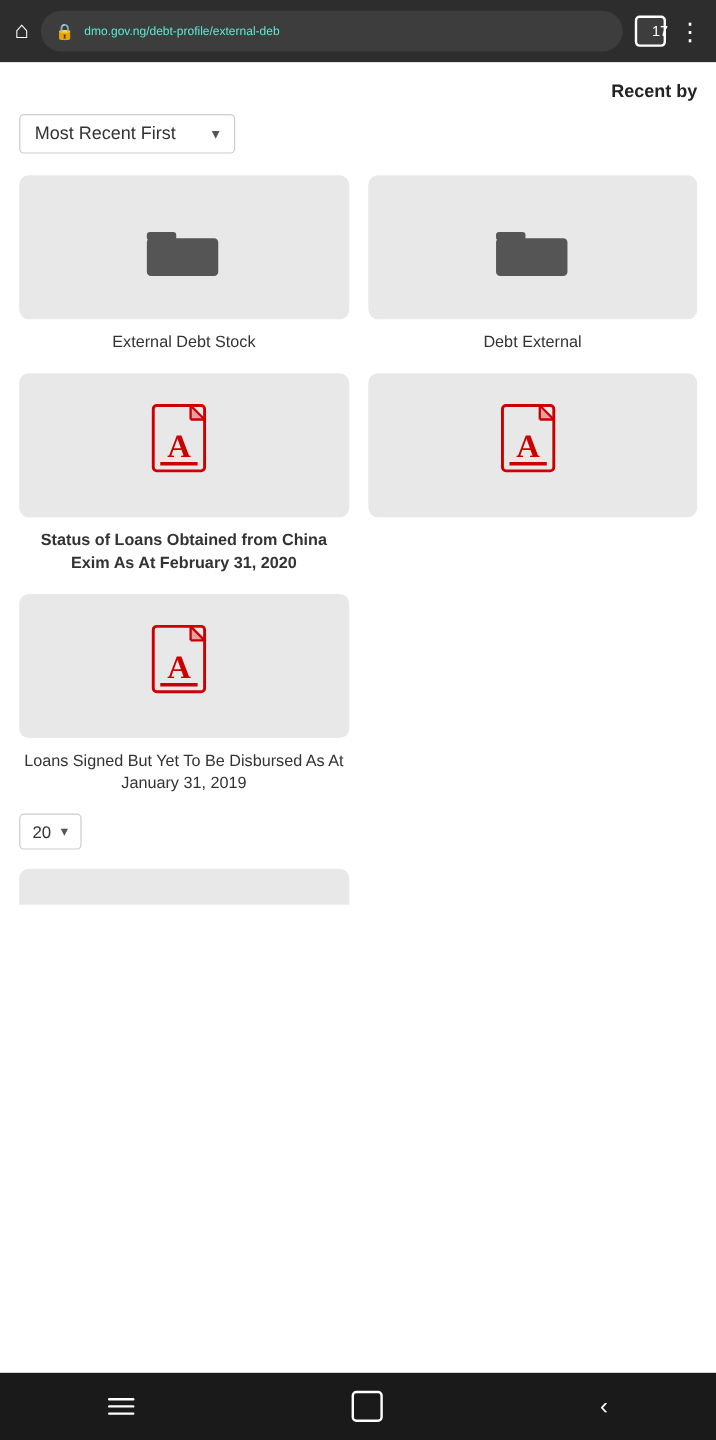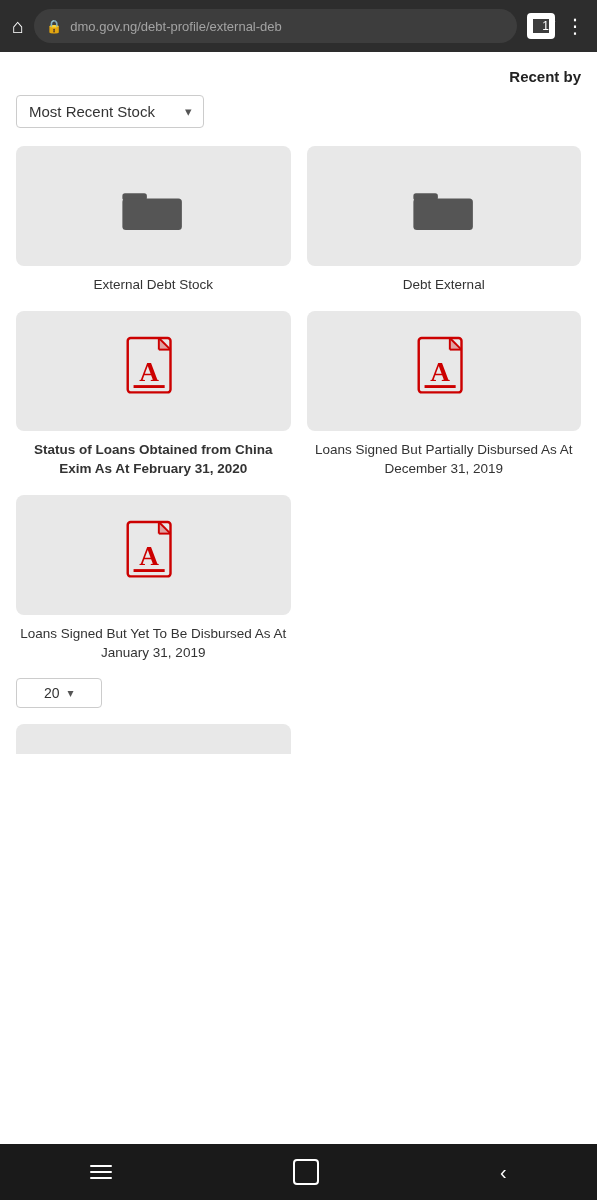--- a/index.html
+++ b/index.html
@@ -39,28 +39,28 @@
       padding: 0 12px;
       gap: 8px;
     }
 
     .browser-bar .lock-icon {
       color: #aaa;
       font-size: 13px;
     }
 
     .browser-bar .url-text {
-      color: #a3a3a3;
-      font-size: 13px;
+      color: #5eead4;
+      font-size: 10px;
       flex: 1;
     }
 
     .browser-bar .tab-badge {
       background: #3d3d3d;
-      border: 6px solid #ffffff;
+      border: 2px solid #ffffff;
       border-radius: 4px;
       color: #ffffff;
       font-size: 12px;
       width: 26px;
       height: 26px;
       display: flex;
       align-items: center;
       justify-content: center;
       padding-left: 16px;
     }
@@ -177,21 +177,21 @@
       display: flex;
       align-items: center;
       gap: 8px;
     }
 
     .page-size-wrapper {
       display: inline-flex;
       align-items: center;
       border: 1.5px solid #ccc;
       border-radius: 4px;
-      padding: 6px 27px;
+      padding: 6px 10px;
       background: #fff;
       cursor: pointer;
       gap: 8px;
     }
 
     .page-size-wrapper span {
       font-size: 14px;
       color: #333;
     }
 
@@ -246,21 +246,21 @@
 </div>
 
 <div class="content">
 
   <div class="order-by-row">
     <span class="order-by-label">Recent by</span>
   </div>
 
   <div class="dropdown-container">
     <div class="dropdown-wrapper">
-      <span>Most Recent Stock</span>
+      <span>Most Recent First</span>
       <span class="chevron">▾</span>
     </div>
   </div>
 
   <div class="items-grid">
     <div class="item-card">
       <div class="item-icon-box folder-icon">
         <svg viewBox="0 0 80 65" xmlns="http://www.w3.org/2000/svg">
 
           <rect x="5" y="18" width="28" height="8" rx="3" ry="3" fill="#555"></rect>
@@ -307,21 +307,20 @@
         <svg viewBox="0 0 60 72" xmlns="http://www.w3.org/2000/svg">
           <rect x="4" y="2" width="44" height="56" rx="3" fill="#e8e8e8" stroke="#c00" stroke-width="2.5"></rect>
           <polygon points="36,2 48,14 36,14" fill="#c00" opacity="0.3"></polygon>
           <line x1="36" y1="2" x2="48" y2="14" stroke="#c00" stroke-width="2"></line>
           <line x1="36" y1="2" x2="36" y2="14" stroke="#c00" stroke-width="2"></line>
           <line x1="36" y1="14" x2="48" y2="14" stroke="#c00" stroke-width="2"></line>
           <text x="26" y="46" font-size="28" font-weight="bold" fill="#c00" font-family="Georgia,serif" text-anchor="middle">A</text>
           <line x1="10" y1="52" x2="42" y2="52" stroke="#c00" stroke-width="3"></line>
         </svg>
       </div>
-      <span class="item-label">Loans Signed But Partially Disbursed As At December 31, 2019</span>
     </div>
   </div>
 
   <div class="items-grid-single">
     <div class="item-card">
       <div class="item-icon-box pdf-icon">
         <svg viewBox="0 0 60 72" xmlns="http://www.w3.org/2000/svg">
           <rect x="4" y="2" width="44" height="56" rx="3" fill="#e8e8e8" stroke="#c00" stroke-width="2.5"></rect>
           <polygon points="36,2 48,14 36,14" fill="#c00" opacity="0.3"></polygon>
           <line x1="36" y1="2" x2="48" y2="14" stroke="#c00" stroke-width="2"></line>

